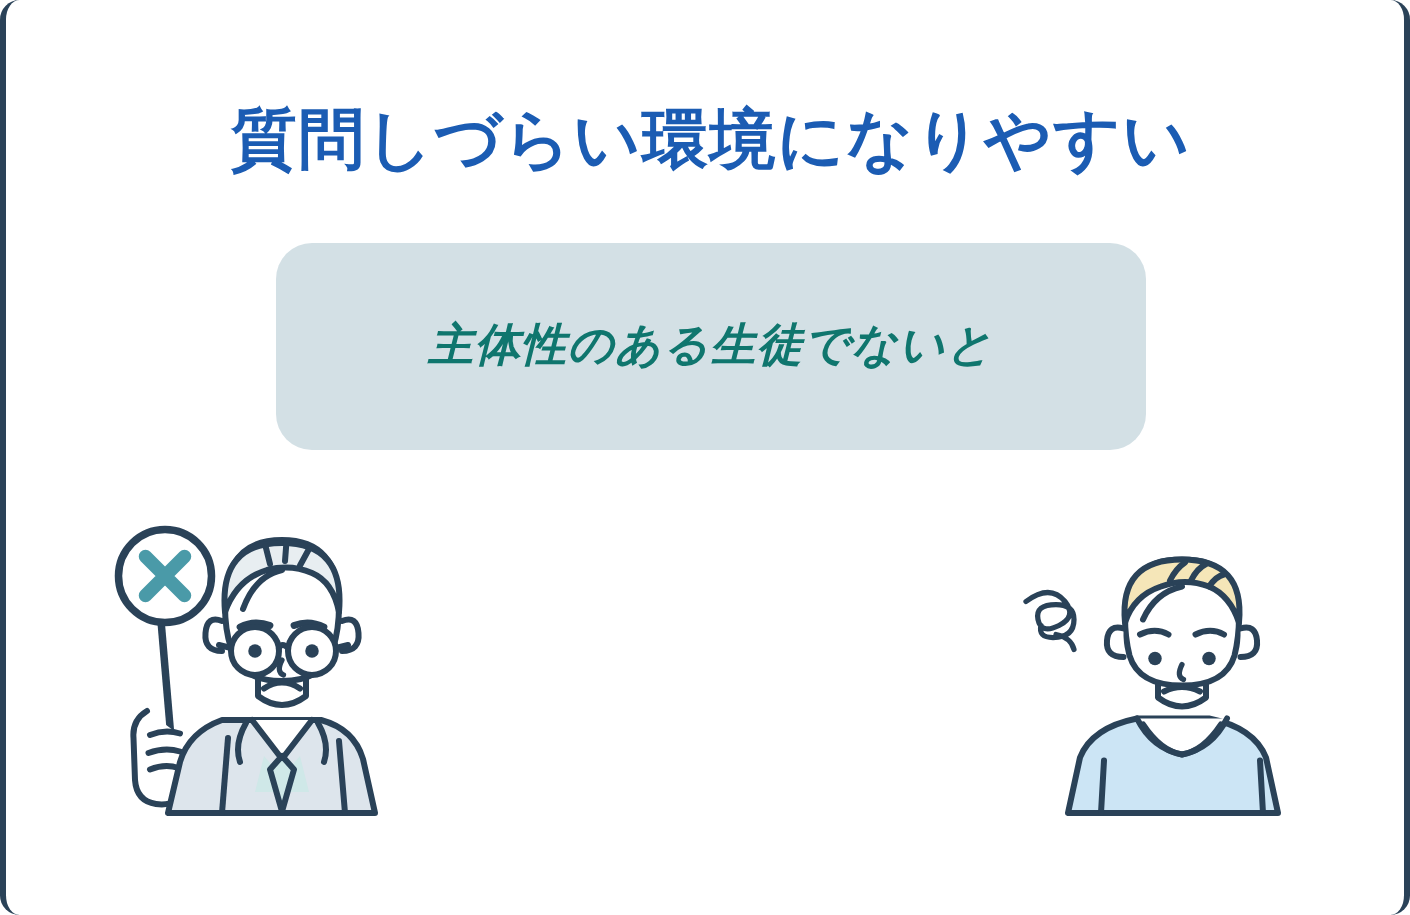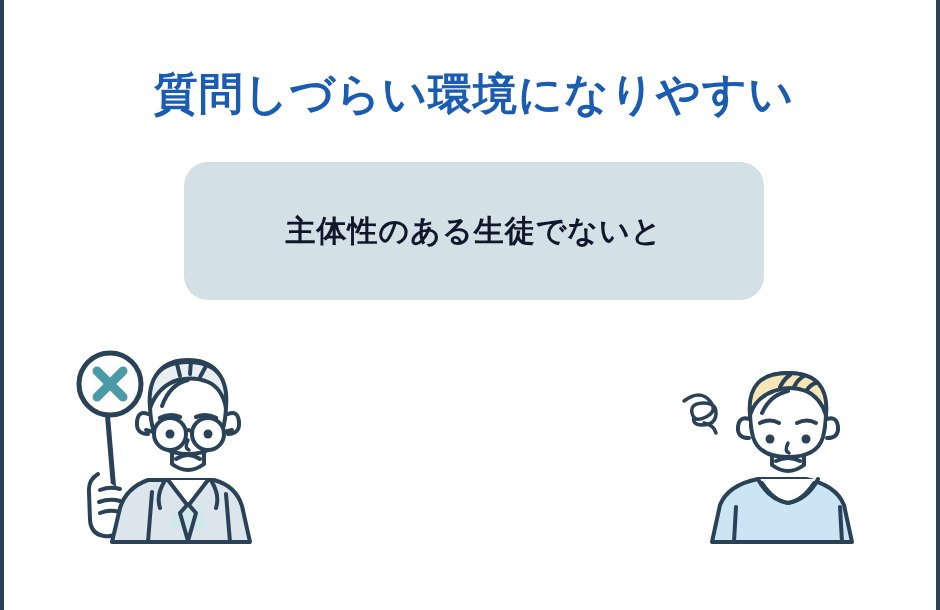--- a/index.html
+++ b/index.html
@@ -14,20 +14,21 @@
 
   .slide {
     position: relative;
     width: 940px;
     height: 610px;
     background: #ffffff;
     overflow: hidden;
     box-sizing: border-box;
     border-left: 4px solid #2a4258;
     border-right: 4px solid #2a4258;
+    border-radius: 13px;
   }
 
   
   .title {
     position: absolute;
     left: 0;
     top: 70px;
     width: 940px;
     text-align: center;
     font-size: 44px;
@@ -40,26 +41,27 @@
 
   
   .card {
     position: absolute;
     background: #d3e0e5;
     border-radius: 24px;
     display: flex;
     align-items: center;
     justify-content: center;
     text-align: center;
-    color: #0f172a;
+    color: #0f766e;
     font-size: 30px;
     font-weight: bold;
     line-height: 1.45;
     letter-spacing: 1px;
     z-index: 3;
+    font-style: italic;
   }
   .card-1 {
     left: 180px;
     top: 162px;
     width: 580px;
     height: 138px;
   }
   .card-2 {
     left: 188px;
     top: 337px;

